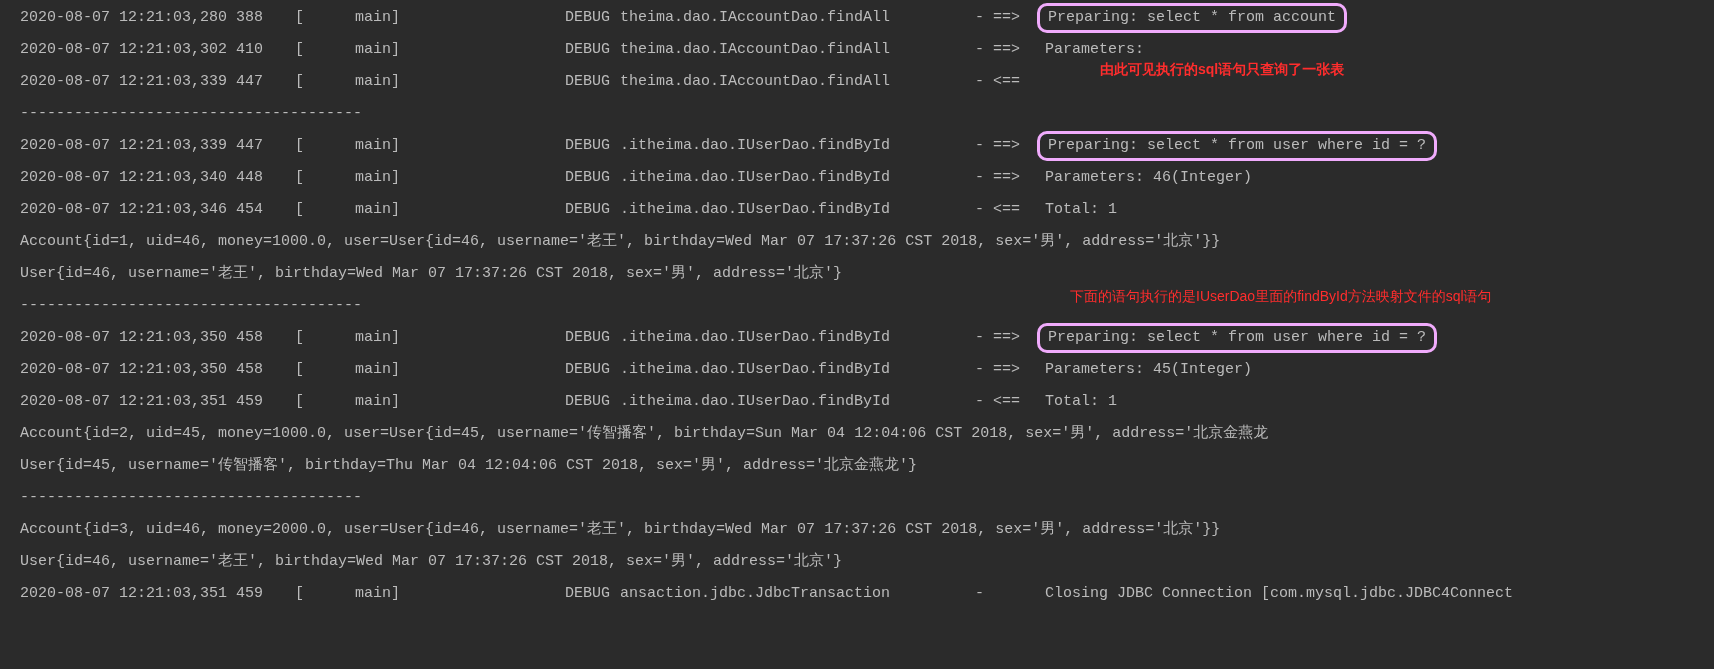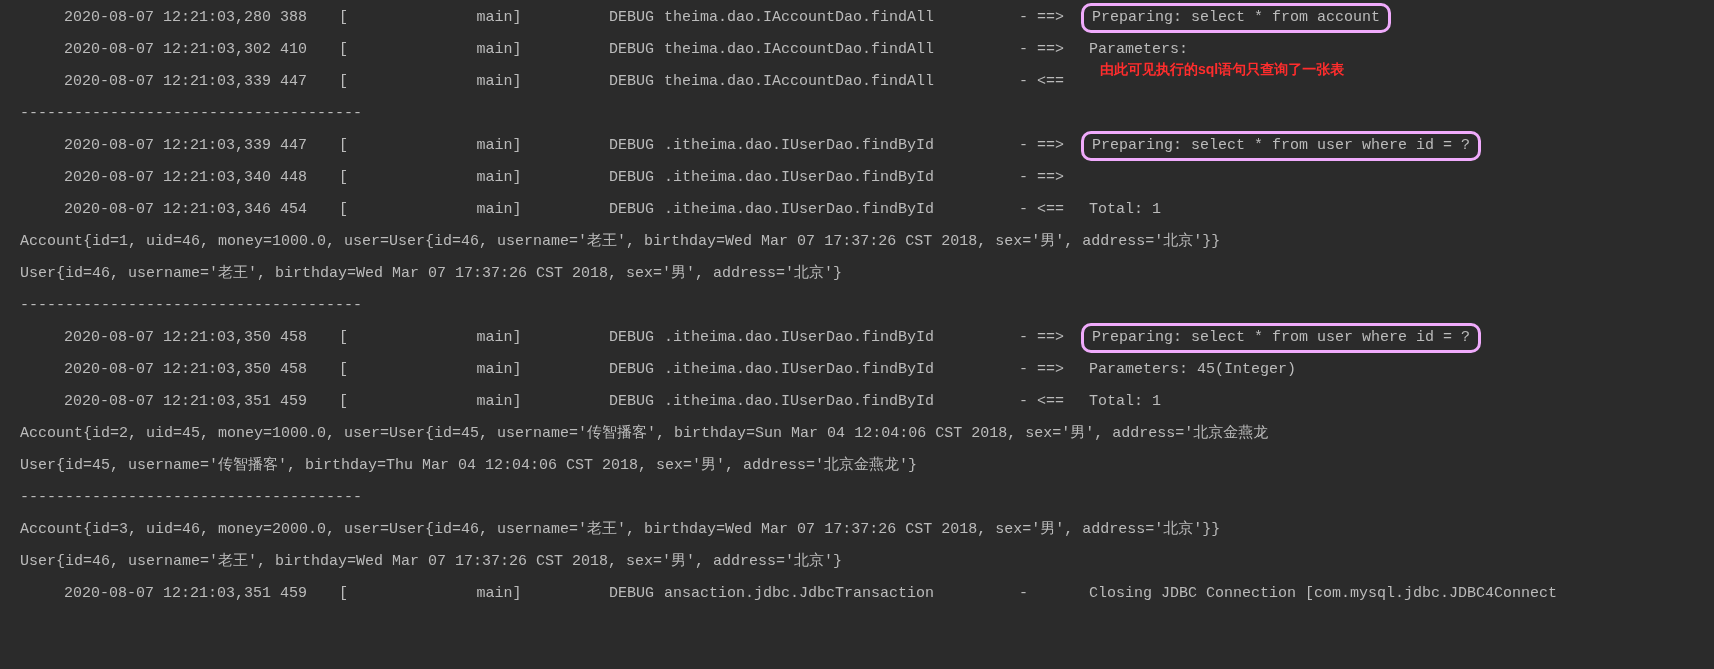--- a/index.html
+++ b/index.html
@@ -7,24 +7,24 @@
     background: #2b2b2b;
     font-family: "Consolas", "Courier New", monospace;
     font-size: 15px;
     line-height: 1.85;
     color: #bbbbbb;
     white-space: nowrap;
     overflow-x: hidden;
     padding: 2px 0;
     width: 1714px;
   }
-  .log-line { display: flex; position: relative; height: 32px; align-items: center; margin-left: 44px; }
+  .log-line { display: flex; position: relative; height: 32px; align-items: center; }
   .ts { color: #bbbbbb; padding-left: 20px; width: 295px; flex-shrink: 0; }
   .bracket-open { width: 60px; text-align: left; flex-shrink: 0; }
-  .thread { width: 200px; text-align: center; flex-shrink: 0; }
+  .thread { width: 200px; text-align: left; flex-shrink: 0; }
   .level { width: 65px; padding-left: 10px; flex-shrink: 0; }
   .logger { width: 355px; flex-shrink: 0; }
   .arrow { width: 70px; flex-shrink: 0; }
   .msg { flex: 1; }
   .output-line { padding-left: 20px; height: 32px; display: flex; align-items: center; }
   .separator { padding-left: 20px; color: #bbbbbb; height: 32px; display: flex; align-items: center; }
   .highlight-box {
     border: 3px solid #f0abfc;
     border-radius: 10px;
     padding: 0 8px;
@@ -40,20 +40,21 @@
     position: absolute;
   }
   .annotation1 { left: 1100px; top: 55px; font-weight: bold; }
   .annotation2 { left: 1070px; top: 282px; }
 </style>
 </head>
 <body>
 
 <div id="console" style="position:relative;">
   <div class="annotation annotation1">由此可见执行的sql语句只查询了一张表</div>
+  <div class="annotation annotation2">下面的语句执行的是IUserDao里面的findById方法映射文件的sql语句</div>
 <div class="log-line">
       <span class="ts">2020-08-07 12:21:03,280 388</span>
       <span class="bracket-open">[</span>
       <span class="thread">main]</span>
       <span class="level">DEBUG</span>
       <span class="logger">theima.dao.IAccountDao.findAll</span>
       <span class="arrow">- ==&gt;</span>
       <span class="msg"><span class="highlight-box">Preparing: select * from account</span></span>
     </div>
     <div class="log-line">
@@ -83,20 +84,21 @@
       <span class="arrow">- ==&gt;</span>
       <span class="msg"><span class="highlight-box"> Preparing: select * from user where id = ?</span></span>
     </div>
     <div class="log-line">
       <span class="ts">2020-08-07 12:21:03,340 448</span>
       <span class="bracket-open">[</span>
       <span class="thread">main]</span>
       <span class="level">DEBUG</span>
       <span class="logger">.itheima.dao.IUserDao.findById</span>
       <span class="arrow">- ==&gt;</span>
+      <span class="msg">Parameters: 46(Integer)</span>
     </div>
     <div class="log-line">
       <span class="ts">2020-08-07 12:21:03,346 454</span>
       <span class="bracket-open">[</span>
       <span class="thread">main]</span>
       <span class="level">DEBUG</span>
       <span class="logger">.itheima.dao.IUserDao.findById</span>
       <span class="arrow">- &lt;==</span>
       <span class="msg">    Total: 1</span>
     </div>

